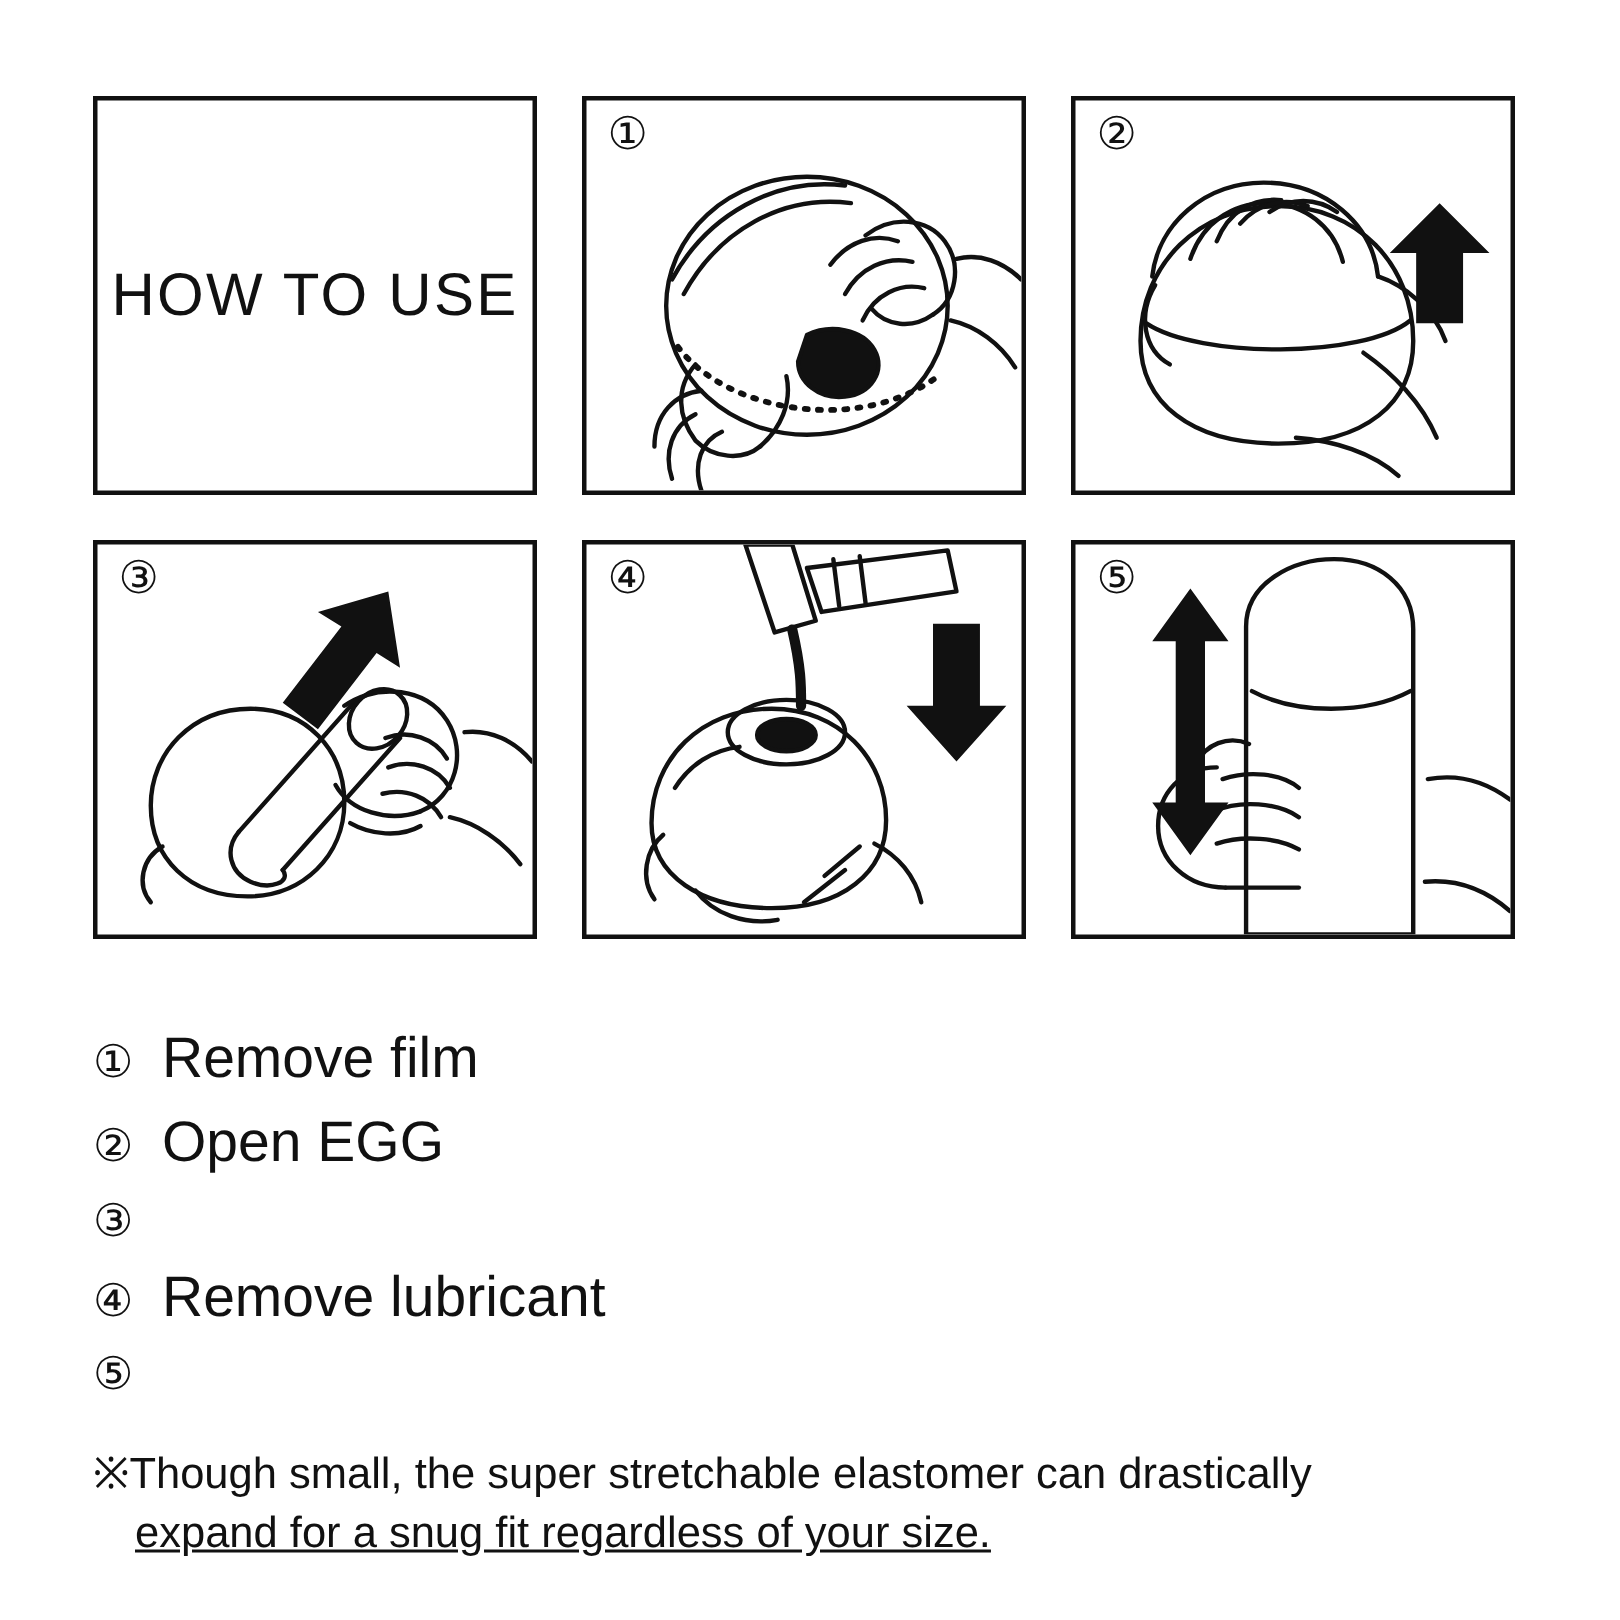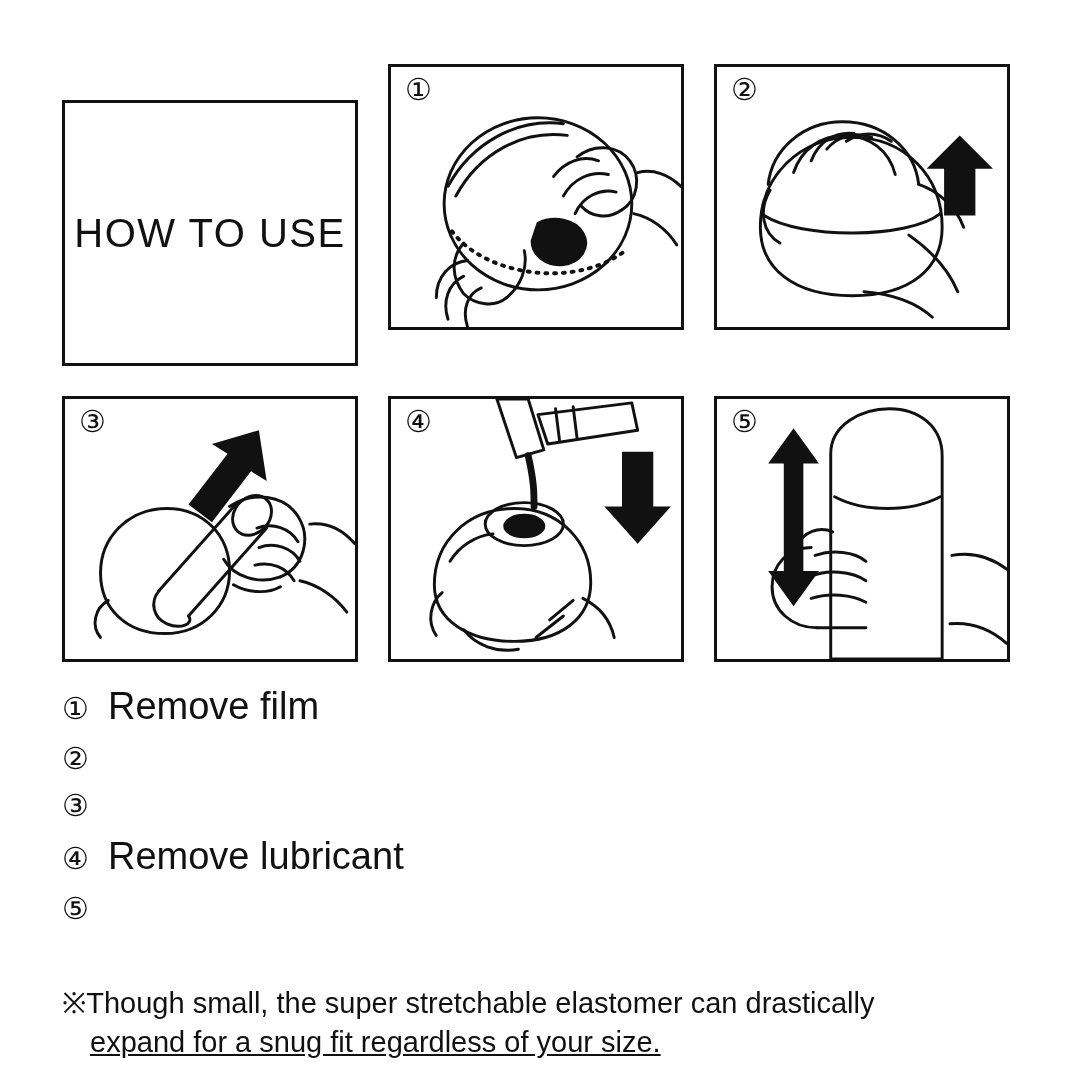--- a/index.html
+++ b/index.html
@@ -38,21 +38,20 @@
     height: 266px;
     border: 3px solid #111111;
     box-sizing: border-box;
     background: #ffffff;
     overflow: hidden;
   }
   .panel.title-panel {
     display: flex;
     align-items: center;
     justify-content: center;
-    margin-top: 36px;
   }
   .title-text {
     font-size: 40px;
     letter-spacing: 1.5px;
     color: #111111;
     font-weight: 400;
   }
   .panel-num {
     position: absolute;
     left: 14px;
@@ -89,21 +88,21 @@
     flex: 0 0 34px;
   }
   .step-label {
     font-size: 38px;
     line-height: 1.1;
   }
 
   .note {
     position: absolute;
     left: 62px;
-    top: 984px;
+    top: 964px;
     width: 960px;
     font-size: 29px;
     line-height: 1.35;
   }
   .note-line2 {
     padding-left: 28px;
     text-decoration: underline;
   }
 </style>
 </head>
@@ -269,20 +268,21 @@
 
   </div>
 
   <div class="steps">
     <div class="step">
       <span class="step-num">①</span>
       <span class="step-label">Remove film</span>
     </div>
     <div class="step">
       <span class="step-num">②</span>
+      <span class="step-label">Open EGG</span>
     </div>
     <div class="step">
       <span class="step-num">③</span>
     </div>
     <div class="step">
       <span class="step-num">④</span>
       <span class="step-label">Remove lubricant</span>
     </div>
     <div class="step">
       <span class="step-num">⑤</span>

